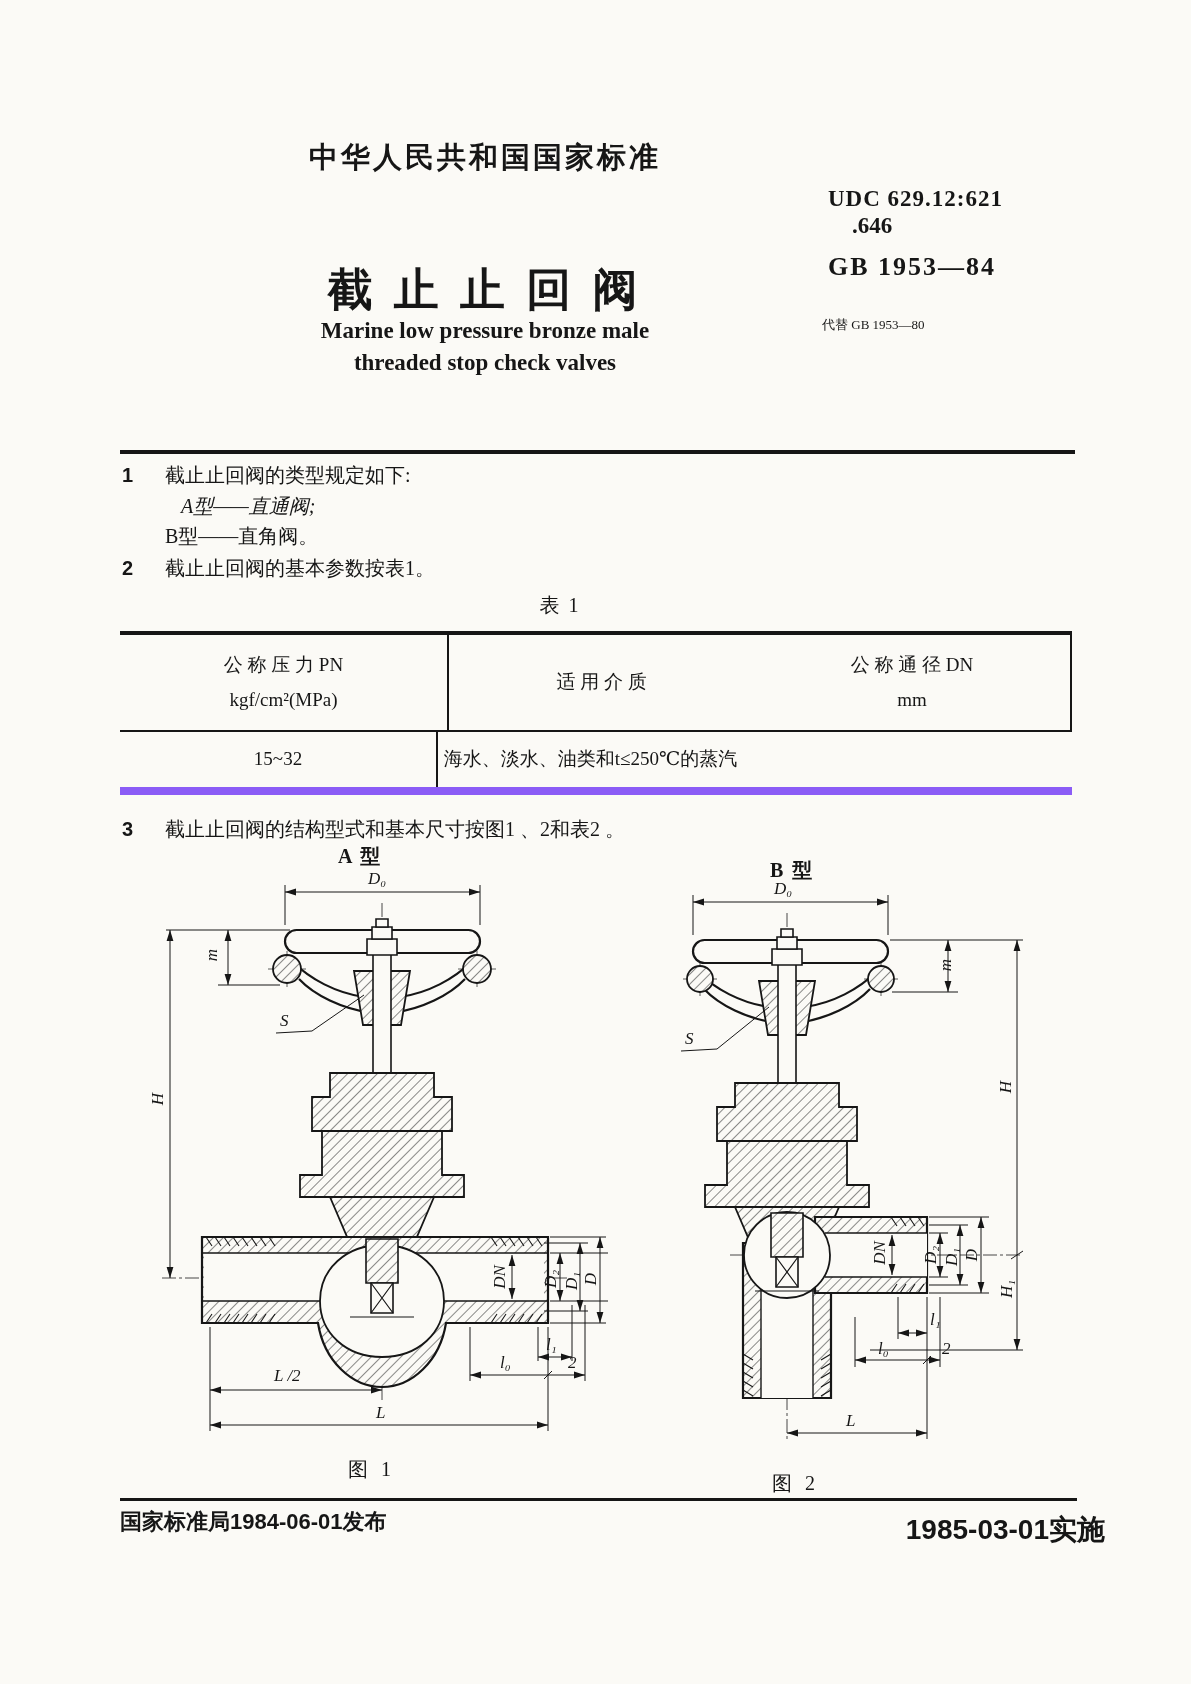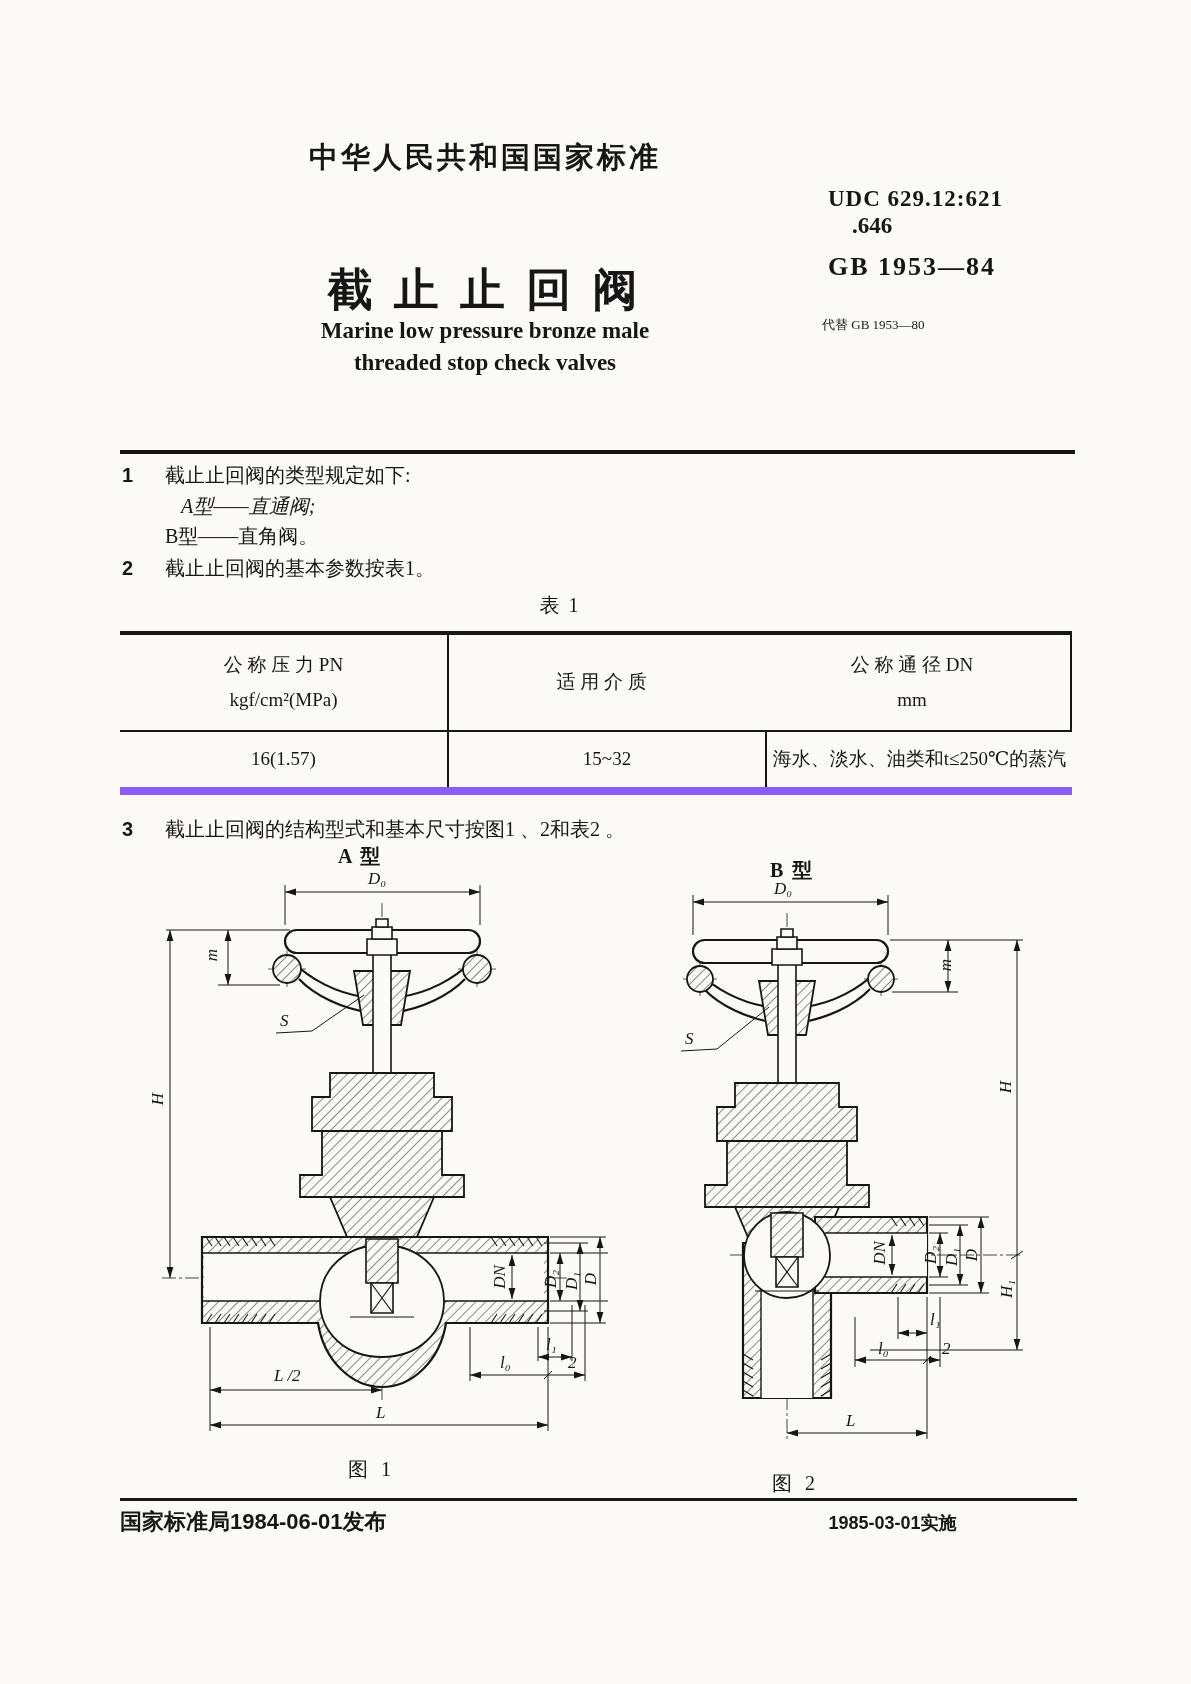--- a/index.html
+++ b/index.html
@@ -44,21 +44,21 @@
   .figA{left:140px;top:845px;}
   .figB{left:640px;top:855px;}
   .fig svg{position:absolute;left:0;top:0;}
   .lbl{position:absolute;font-size:17px;font-style:italic;white-space:nowrap;}
   .rot{transform:rotate(-90deg);transform-origin:center;}
   .typ{position:absolute;font-size:20px;font-style:normal;font-weight:bold;letter-spacing:2px;white-space:nowrap;}
   .fcap{font-size:20px;letter-spacing:4px;}
   
   .frule{left:120px;top:1498px;width:957px;height:3px;background:#161616;}
   .fl{left:120px;top:1507px;font-size:22px;font-family:"Liberation Sans",sans-serif;}
-  .fr{left:704px;top:1511px;width:377px;text-align:center;font-size:18px;font-family:"Liberation Sans",sans-serif;}
+  .fr{left:728px;top:1511px;width:377px;text-align:right;font-size:28px;font-family:"Liberation Sans",sans-serif;}
   svg path,svg line,svg rect,svg circle{vector-effect:non-scaling-stroke;}
 </style>
 </head>
 <body>
 
 <div class="page">
 
   <div class="abs ctr b hdr-cn">中华人民共和国国家标准</div>
   <div class="abs ctr b title2">截 止 止 回 阀</div>
   <div class="abs ctr b en1">Marine low pressure bronze male</div>
@@ -84,21 +84,20 @@
       <div class="tcell c3">
         <span>适   用   介   质</span>
       </div>
       <div class="tcell c2">
         <span>公 称 通 径 DN</span>
         <span>mm</span>
       </div>
     </div>
     <div class="tdiv"></div>
     <div class="trow tbody">
-      <div class="tcell c1">16(1.57)</div>
       <div class="tcell c2">15~32</div>
       <div class="tcell c3">海水、淡水、油类和t≤250℃的蒸汽</div>
     </div>
   </div>
 
   <div class="abs clause s3"><span class="cnum">3</span><span>截止止回阀的结构型式和基本尺寸按图1 、2和表2 。</span></div>
 
   <div class="abs fig figA">
     <svg width="470" height="612" viewBox="0 0 470 612">
       <defs>

